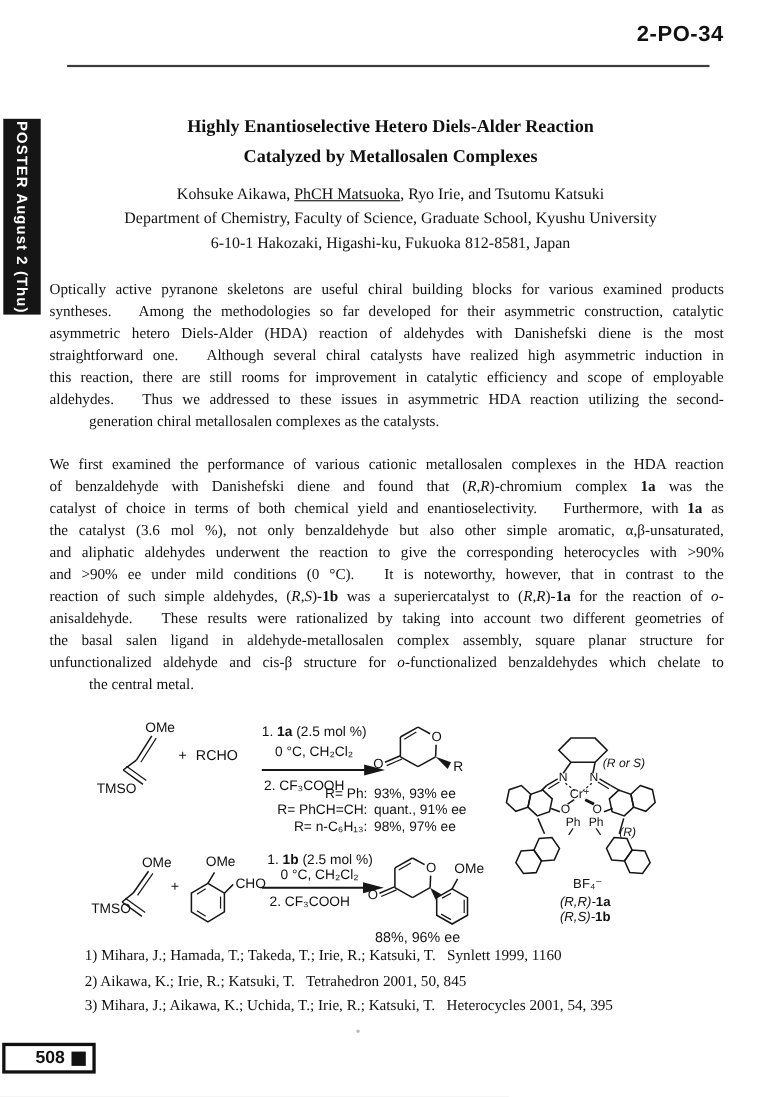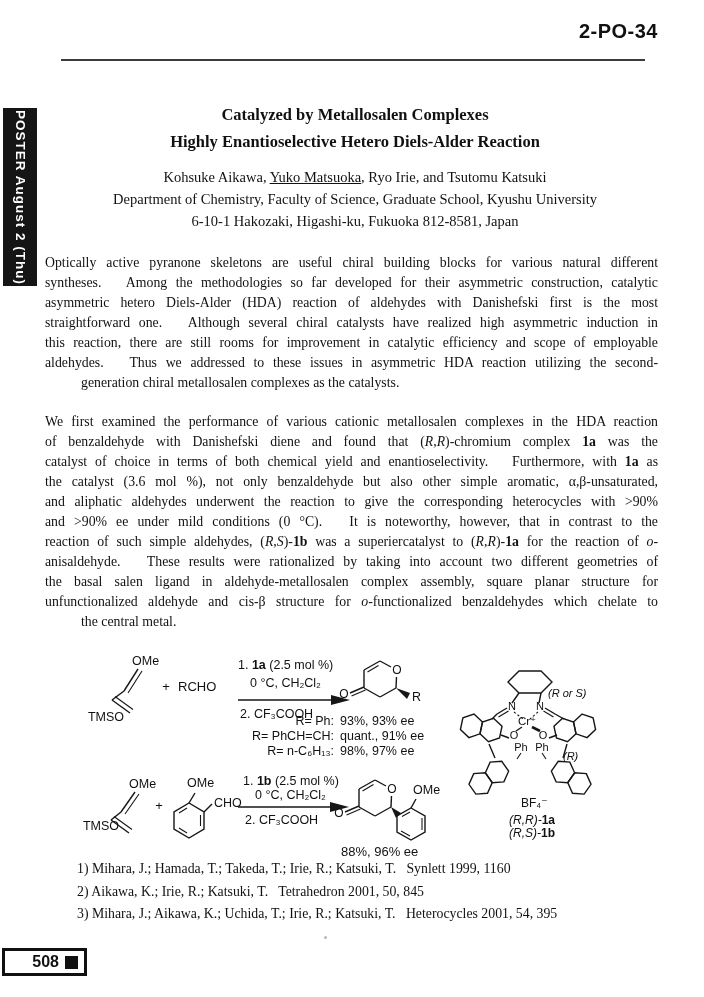--- a/index.html
+++ b/index.html
@@ -50,32 +50,32 @@
 <div class="page">
 
   <div class="session-code">2-PO-34</div>
   <div class="header-rule"></div>
 
   <div class="poster-bar">
     <span>POSTER August 2 (Thu)</span>
   </div>
 
   <div class="title">
+    <div>Highly Enantioselective Hetero Diels-Alder Reaction</div>
     <div>Catalyzed by Metallosalen Complexes</div>
-    <div>Highly Enantioselective Hetero Diels-Alder Reaction</div>
-  </div>
-
-  <div class="authors">Kohsuke Aikawa, <u>Yuko Matsuoka</u>, Ryo Irie, and Tsutomu Katsuki</div>
+  </div>
+
+  <div class="authors">Kohsuke Aikawa, <u>PhCH Matsuoka</u>, Ryo Irie, and Tsutomu Katsuki</div>
   <div class="affiliation">Department of Chemistry, Faculty of Science, Graduate School, Kyushu University</div>
   <div class="address">6-10-1 Hakozaki, Higashi-ku, Fukuoka 812-8581, Japan</div>
 
   <div class="para p1">
-    <div class="pline">Optically active pyranone skeletons are useful chiral building blocks for various natural different</div>
+    <div class="pline">Optically active pyranone skeletons are useful chiral building blocks for various examined products</div>
     <div class="pline">syntheses.&nbsp;&nbsp; Among the methodologies so far developed for their asymmetric construction, catalytic</div>
-    <div class="pline">asymmetric hetero Diels-Alder (HDA) reaction of aldehydes with Danishefski first is the most</div>
+    <div class="pline">asymmetric hetero Diels-Alder (HDA) reaction of aldehydes with Danishefski diene is the most</div>
     <div class="pline">straightforward one.&nbsp;&nbsp; Although several chiral catalysts have realized high asymmetric induction in</div>
     <div class="pline">this reaction, there are still rooms for improvement in catalytic efficiency and scope of employable</div>
     <div class="pline">aldehydes.&nbsp;&nbsp; Thus we addressed to these issues in asymmetric HDA reaction utilizing the second-</div>
     <div class="pline last">generation chiral metallosalen complexes as the catalysts.</div>
   </div>
 
   <div class="para p2">
     <div class="pline">We first examined the performance of various cationic metallosalen complexes in the HDA reaction</div>
     <div class="pline">of benzaldehyde with Danishefski diene and found that (<i>R</i>,<i>R</i>)-chromium complex <b>1a</b> was the</div>
     <div class="pline">catalyst of choice in terms of both chemical yield and enantioselectivity.&nbsp;&nbsp; Furthermore, with <b>1a</b> as</div>

